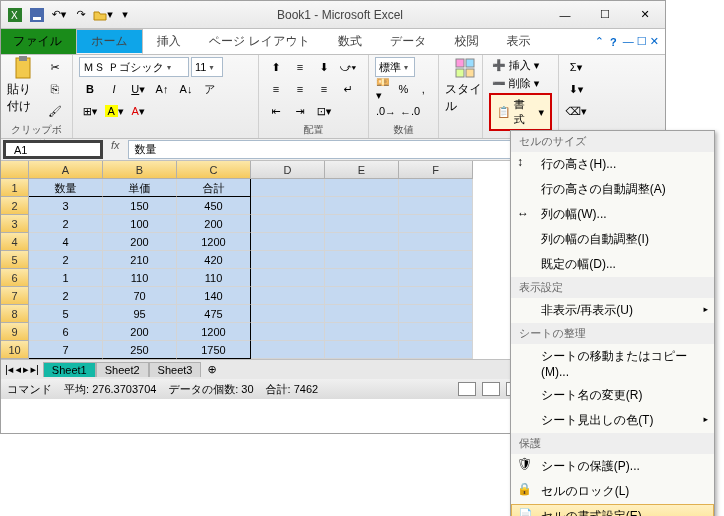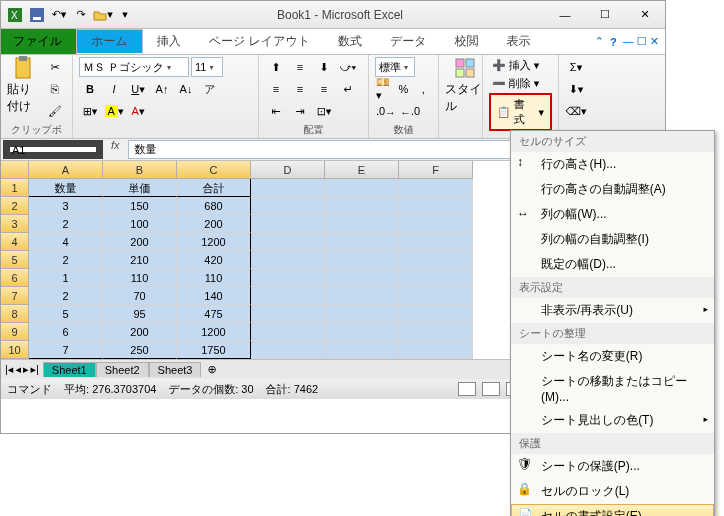--- a/index.html
+++ b/index.html
@@ -30,21 +30,21 @@
 .small-row { display: flex; gap: 2px; align-items: center; }
 .small-btn { width: 22px; height: 20px; display: flex; align-items: center; justify-content: center; cursor: pointer; border: 1px solid transparent; }
 .combo { height: 20px; border: 1px solid #abc; background: #fff; display: flex; align-items: center; padding: 0 3px; font-size: 11px; }
 .combo::after { content: "▾"; margin-left: 3px; font-size: 8px; color: #555; }
 
 .cell-group { display: flex; flex-direction: column; gap: 1px; }
 .cell-item { display: flex; align-items: center; gap: 3px; font-size: 11px; padding: 1px 3px; cursor: pointer; }
 .format-btn { border: 2px solid #d00000; background: #fff5d6; padding: 2px 6px; }
 
 .namebox-row { height: 22px; display: flex; border-bottom: 1px solid #c0c0c0; background: #f0f0f0; }
-.namebox { width: 100px; border: 7px solid #404040; background: #fff; margin: 1px 2px; display: flex; align-items: center; padding: 0 2px; }
+.namebox { width: 100px; border: 3px solid #404040; background: #fff; margin: 1px 2px; display: flex; align-items: center; padding: 0 8px; }
 .formula-bar { flex: 1; border: 1px solid #abc; background: #fff; margin: 1px 2px; display: flex; align-items: center; padding: 0 6px; }
 .fx { padding: 0 6px; font-style: italic; color: #555; }
 
 .sheet-area { flex: 1; overflow: hidden; position: relative; background: #fff; }
 .sheet { display: grid; grid-template-columns: 28px repeat(6, 74px); }
 .col-head, .row-head, .corner { background: linear-gradient(#f0f0f0,#dcdcdc); border-right: 1px solid #b0b0b0; border-bottom: 1px solid #b0b0b0; text-align: center; font-size: 11px; color: #333; height: 18px; line-height: 18px; }
 .col-head.sel, .row-head.sel, .corner.sel { background: linear-gradient(#fce7a8,#f5c95e); }
 .cell { border-right: 1px solid #d4d4d4; border-bottom: 1px solid #d4d4d4; height: 18px; line-height: 18px; padding: 0 4px; font-size: 11px; text-align: center; }
 .cell.sel { background: #c5d9f1; }
 .cell.active { background: #fff; }
@@ -259,21 +259,21 @@
         <div class="row-head sel">1</div>
         <div class="cell active header-cell  data-border-b">数量</div>
         <div class="cell active header-cell  data-border-b">単価</div>
         <div class="cell active header-cell data-border-r data-border-b">合計</div>
         <div class="cell sel"></div>
         <div class="cell sel"></div>
         <div class="cell sel"></div>
         <div class="row-head sel">2</div>
         <div class="cell sel  ">3</div>
         <div class="cell sel  ">150</div>
-        <div class="cell sel data-border-r ">680</div>
+        <div class="cell sel data-border-r ">450</div>
         <div class="cell sel"></div>
         <div class="cell sel"></div>
         <div class="cell sel"></div>
         <div class="row-head sel">3</div>
         <div class="cell sel  ">2</div>
         <div class="cell sel  ">100</div>
         <div class="cell sel data-border-r ">200</div>
         <div class="cell sel"></div>
         <div class="cell sel"></div>
         <div class="cell sel"></div>
@@ -362,20 +362,20 @@
 <div class="context-menu">
   <div class="menu-section-title">セルのサイズ</div>
   <div class="menu-item"><span class="mi-icon">↕</span><span>行の高さ(H)...</span></div>
   <div class="menu-item"><span>行の高さの自動調整(A)</span></div>
   <div class="menu-item"><span class="mi-icon">↔</span><span>列の幅(W)...</span></div>
   <div class="menu-item"><span>列の幅の自動調整(I)</span></div>
   <div class="menu-item"><span>既定の幅(D)...</span></div>
   <div class="menu-section-title">表示設定</div>
   <div class="menu-item"><span>非表示/再表示(U)</span><span class="arrow">▸</span></div>
   <div class="menu-section-title">シートの整理</div>
+  <div class="menu-item"><span>シートの移動またはコピー(M)...</span></div>
   <div class="menu-item"><span>シート名の変更(R)</span></div>
-  <div class="menu-item"><span>シートの移動またはコピー(M)...</span></div>
   <div class="menu-item"><span>シート見出しの色(T)</span><span class="arrow">▸</span></div>
   <div class="menu-section-title">保護</div>
   <div class="menu-item"><span class="mi-icon">🛡</span><span>シートの保護(P)...</span></div>
   <div class="menu-item"><span class="mi-icon">🔒</span><span>セルのロック(L)</span></div>
   <div class="menu-item highlighted red-callout"><span class="mi-icon">📄</span><span>セルの書式設定(E)...</span></div>
 </div>
 
 </body></html>

